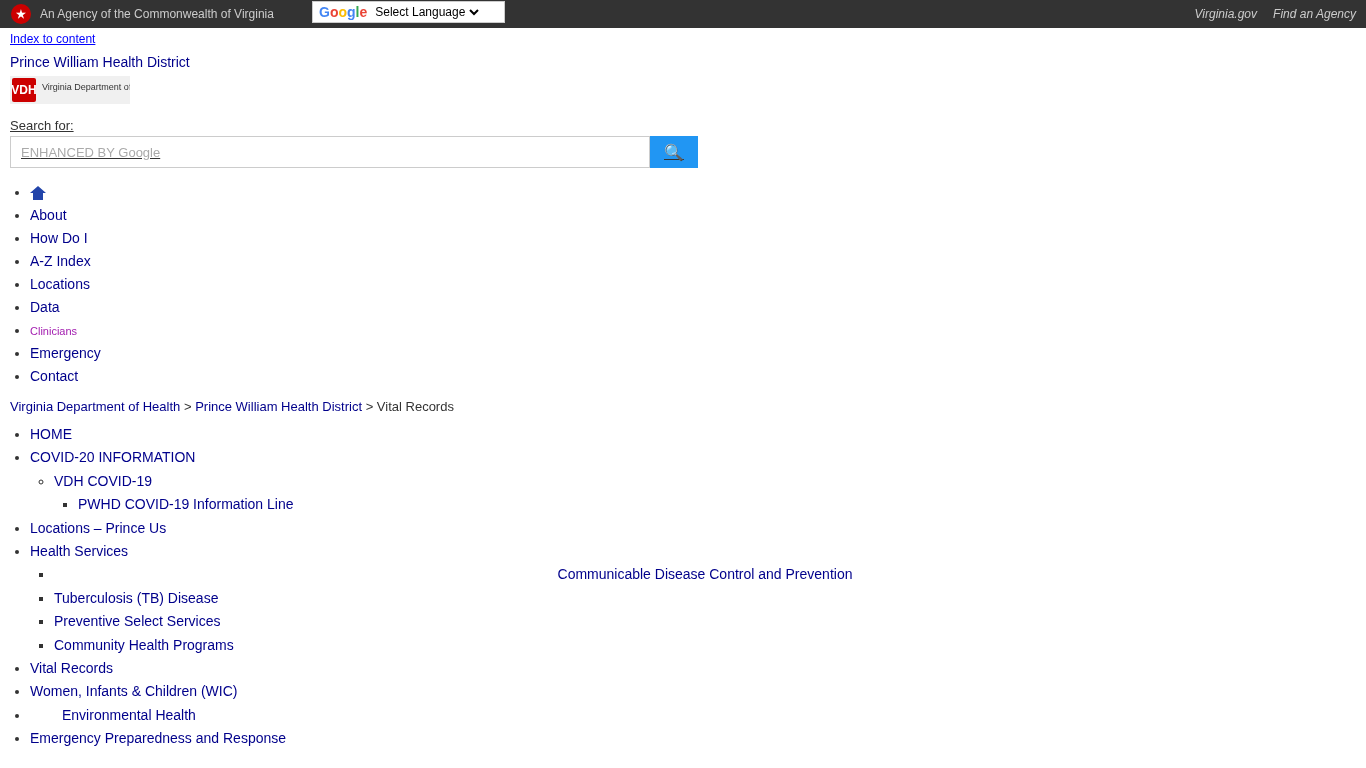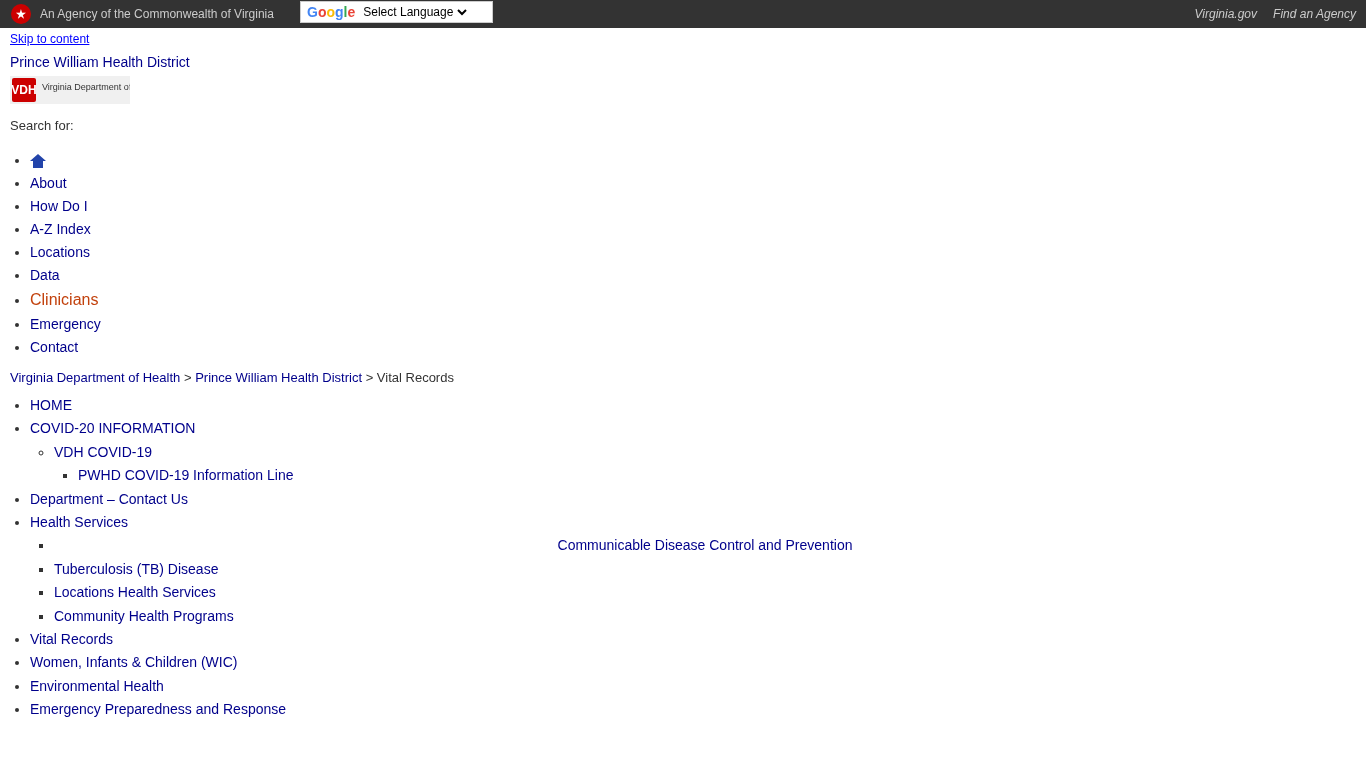--- a/index.html
+++ b/index.html
@@ -61,20 +61,21 @@
       color: #333;
       display: flex;
       align-items: center;
       gap: 6px;
       margin-bottom: 6px;
     }
 
     
     #search-container {
       padding: 4px 10px 8px 10px;
+      text-decoration: underline;
     }
     #search-label {
       font-size: 13px;
       color: #333;
       display: block;
       margin-bottom: 4px;
     }
     #search-row {
       display: flex;
       align-items: center;
@@ -159,21 +160,21 @@
       display: inline-flex;
       align-items: center;
       background: #f8f8f8;
       border: 1px solid #ccc;
       padding: 2px 6px;
       font-size: 12px;
       cursor: pointer;
       gap: 4px;
       position: absolute;
       top: 1px;
-      left: 300px;
+      left: 312px;
       z-index: 100;
       background: #fff;
     }
     .gtranslate-widget .g-icon {
       font-weight: bold;
       color: #4285f4;
       font-size: 14px;
     }
     .gtranslate-widget .g-icon span:nth-child(2) { color: #ea4335; }
     .gtranslate-widget .g-icon span:nth-child(3) { color: #fbbc04; }
@@ -209,39 +210,45 @@
     <span>▼</span>
   </div>
 
   <div id="top-bar-right">
     <a href="#">Virginia.gov</a>
     <a href="#">Find an Agency</a>
   </div>
 </div>
 
 <div style="padding: 2px 10px; background:#fff;">
-  <a href="#" id="skip-link" style="color:#00f;font-size:12px;text-decoration:underline;">Skip to content</a>
+  <a href="#" id="skip-link" style="color:#00f;font-size:12px;text-decoration:underline;">Index to content</a>
 </div>
 
 <div id="header">
   <a href="#" id="site-title-link" style="color:#00008b;text-decoration:none;font-size:14px;display:block;margin-bottom:6px;">Prince William Health District</a>
 
   <div id="vdh-logo-text" style="display:flex;align-items:center;gap:6px;margin-bottom:6px;">
 
     <svg width="120" height="28" viewBox="0 0 120 28">
       <rect width="120" height="28" fill="#f0f0f0"></rect>
       <rect x="2" y="2" width="24" height="24" fill="#cc0000" rx="2"></rect>
       <text x="14" y="18" text-anchor="middle" fill="white" font-size="12" font-weight="bold">VDH</text>
       <text x="32" y="14" fill="#333" font-size="9">Virginia Department of Health</text>
     </svg>
   </div>
 </div>
 
 <div id="search-container">
   <span id="search-label" style="font-size:13px;display:block;margin-bottom:3px;">Search for:</span>
+  <div id="search-row" style="display:flex;align-items:center;">
+    <input type="text" id="search-input" style="border: 1px solid rgb(204, 204, 204); padding: 5px 10px; font-size: 13px; width: 640px; height: 32px; outline: none; color: rgb(170, 170, 170);" value="ENHANCED BY Google">
+    <button id="search-button" style="background:#2196f3;border:none;color:#fff;padding:5px 14px;height:32px;cursor:pointer;font-size:16px;">
+      <span>🔍</span>
+    </button>
+  </div>
 </div>
 
 <div id="nav-section">
   <ul id="nav-list" style="list-style:disc;padding-left:20px;">
     <li>
       <a href="#">
         <svg width="16" height="14" viewBox="0 0 16 14" style="vertical-align:middle;">
           <polygon points="8,0 16,7 13,7 13,14 3,14 3,7 0,7" fill="#2244aa"></polygon>
         </svg>
       </a>
@@ -255,21 +262,21 @@
     <li>
       <a href="#" style="color:#00008b;text-decoration:none;font-size:14px;">A-Z Index</a>
     </li>
     <li>
       <a href="#" style="color:#00008b;text-decoration:none;font-size:14px;">Locations</a>
     </li>
     <li>
       <a href="#" style="color:#00008b;text-decoration:none;font-size:14px;">Data</a>
     </li>
     <li>
-      <a href="#" style="color:#c2410c;text-decoration:none;font-size:16px;">Clinicians</a>
+      <a href="#" style="color:#a21caf;text-decoration:none;font-size:11px;">Clinicians</a>
     </li>
     <li>
       <a href="#" style="color:#00008b;text-decoration:none;font-size:14px;">Emergency</a>
     </li>
     <li>
       <a href="#" style="color:#00008b;text-decoration:none;font-size:14px;">Contact</a>
     </li>
   </ul>
 </div>
 
@@ -296,51 +303,51 @@
           <ul class="sub-sub-list" style="list-style:square;padding-left:24px;">
             <li style="line-height:1.6;">
               <a href="#" style="color:#00008b;text-decoration:none;font-size:14px;">PWHD COVID-19 Information Line</a>
             </li>
           </ul>
         </li>
       </ul>
     </li>
 
     <li style="margin:1px 0;line-height:1.6;">
-      <a href="#" style="color:#00008b;text-decoration:none;font-size:14px;">Department – Contact Us</a>
+      <a href="#" style="color:#00008b;text-decoration:none;font-size:14px;">Locations – Prince Us</a>
     </li>
 
     <li style="margin:1px 0;line-height:1.6;">
       <a href="#" style="color:#00008b;text-decoration:none;font-size:14px;">Health Services</a>
       <ul class="sub-list" style="list-style:square;padding-left:24px;">
         <li style="line-height:1.6;text-align:center;">
           <a href="#" style="color:#00008b;text-decoration:none;font-size:14px;">Communicable Disease Control and Prevention</a>
         </li>
         <li style="line-height:1.6;">
           <a href="#" style="color:#00008b;text-decoration:none;font-size:14px;">Tuberculosis (TB) Disease</a>
         </li>
         <li style="line-height:1.6;">
-          <a href="#" style="color:#00008b;text-decoration:none;font-size:14px;">Locations Health Services</a>
+          <a href="#" style="color:#00008b;text-decoration:none;font-size:14px;">Preventive Select Services</a>
         </li>
         <li style="line-height:1.6;">
           <a href="#" style="color:#00008b;text-decoration:none;font-size:14px;">Community Health Programs</a>
         </li>
       </ul>
     </li>
 
     <li style="margin:1px 0;line-height:1.6;">
       <a href="#" style="color:#00008b;text-decoration:none;font-size:14px;">Vital Records</a>
     </li>
 
     <li style="margin:1px 0;line-height:1.6;">
       <a href="#" style="color:#00008b;text-decoration:none;font-size:14px;">Women, Infants &amp; Children (WIC)</a>
     </li>
 
     <li style="margin:1px 0;line-height:1.6;">
-      <a href="#" style="color:#00008b;text-decoration:none;font-size:14px;">Environmental Health</a>
+      <a href="#" style="color:#00008b;text-decoration:none;font-size:14px;margin-left:32px;">Environmental Health</a>
     </li>
 
     <li style="margin:1px 0;line-height:1.6;">
       <a href="#" style="color:#00008b;text-decoration:none;font-size:14px;">Emergency Preparedness and Response</a>
     </li>
 
   </ul>
 
 </div>
 

